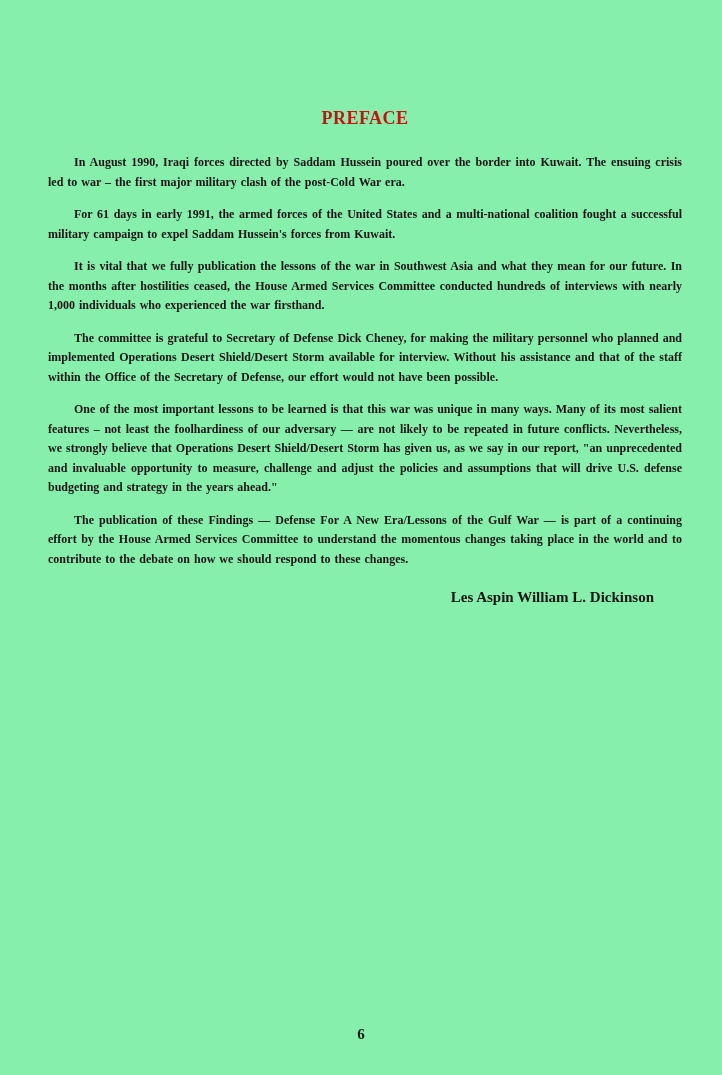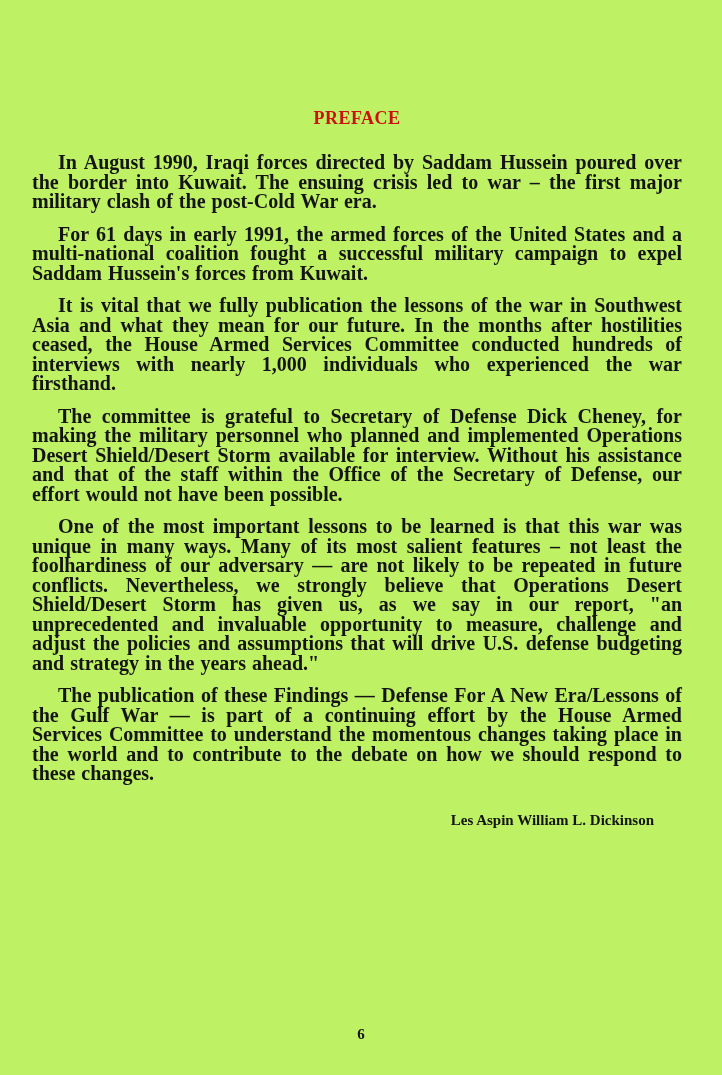--- a/index.html
+++ b/index.html
@@ -5,50 +5,50 @@
   html, body {
     margin: 0;
     padding: 0;
     background: #ffffff;
   }
   .page {
     position: relative;
     width: 722px;
     height: 1075px;
     margin: 0 auto;
-    background: #bef264;
+    background: #86efac;
     font-family: "Liberation Serif", "DejaVu Serif", serif;
     color: #141414;
     box-sizing: border-box;
-    padding: 108px 40px 0 32px;
+    padding: 108px 40px 0 48px;
     overflow: hidden;
   }
   .doc-title {
     text-align: center;
     color: #cc1010;
     font-size: 18px;
     font-weight: bold;
     letter-spacing: 0.5px;
     margin: 0 0 24px 0;
   }
   .doc-body p {
-    font-size: 20px;
+    font-size: 12px;
     font-weight: bold;
     line-height: 19.5px;
     text-align: justify;
     text-indent: 26px;
     margin: 0 0 13px 0;
     word-spacing: 1px;
   }
   .signature {
     font-size: 15px;
     font-weight: bold;
     text-align: right;
     padding-right: 28px;
-    margin-top: 28px;
+    margin-top: 20px;
   }
   .page-number {
     position: absolute;
     bottom: 32px;
     left: 0;
     width: 100%;
     text-align: center;
     font-size: 15px;
     font-weight: bold;
     color: #141414;

